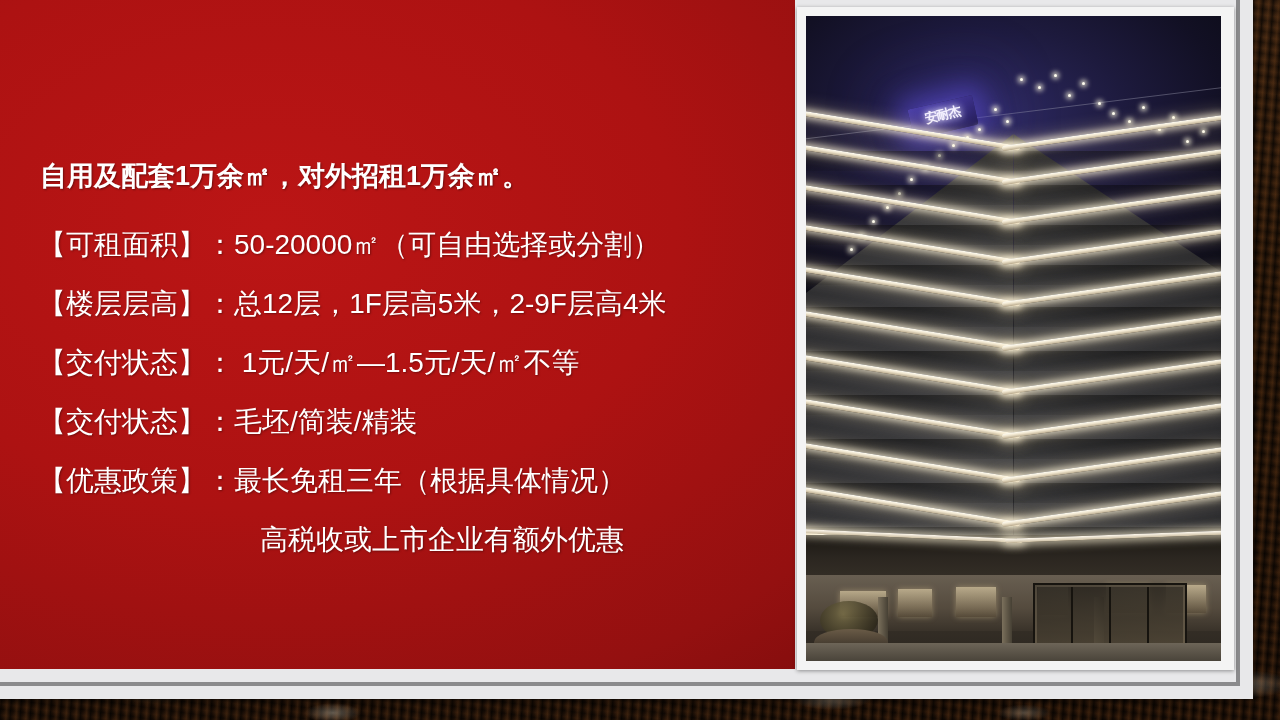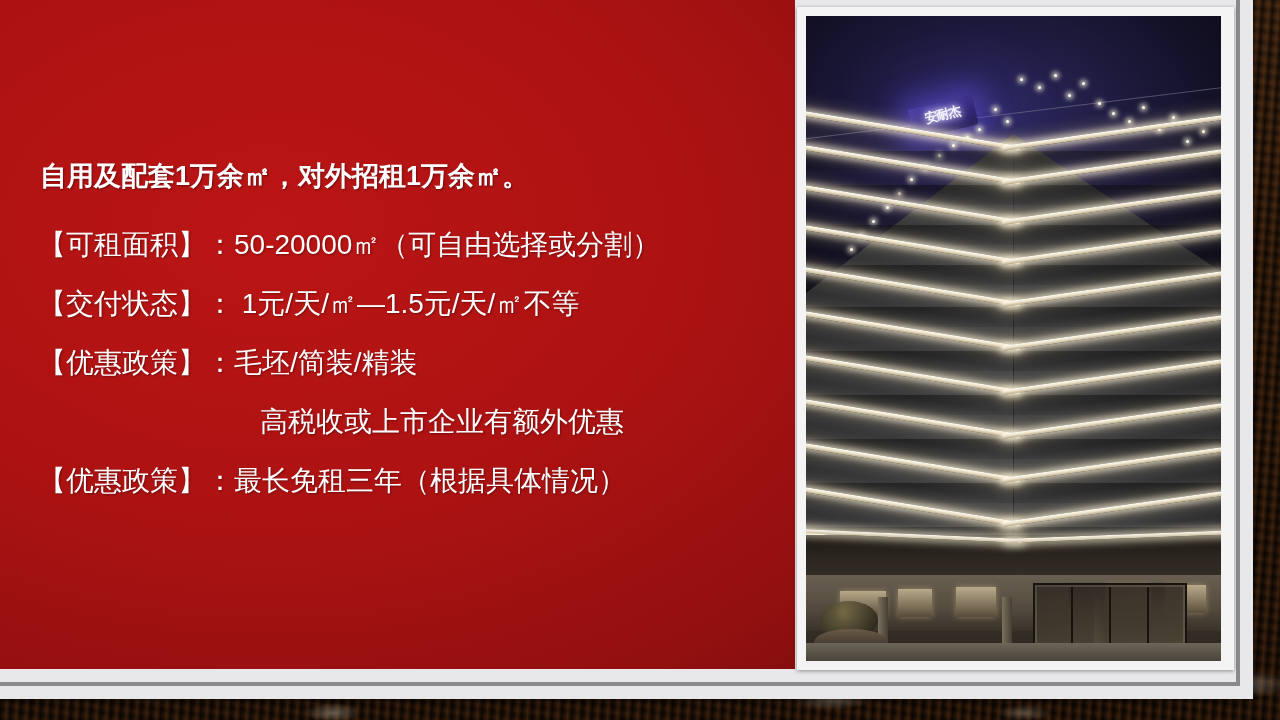--- a/index.html
+++ b/index.html
@@ -339,24 +339,25 @@
     <div class="mat-innerline"></div>
   </div>
 
   <div class="red-panel">
 
 
     <div class="subtitle">自用及配套1万余㎡，对外招租1万余㎡。</div>
 
     <div class="bullets">
       <div class="bullet">【可租面积】：50-20000㎡（可自由选择或分割）</div>
+      <div class="bullet">【楼层层高】：总12层，1F层高5米，2-9F层高4米</div>
       <div class="bullet">【交付状态】： 1元/天/㎡—1.5元/天/㎡不等</div>
-      <div class="bullet">【优惠政策】：毛坯/简装/精装</div>
+      <div class="bullet">【交付状态】：毛坯/简装/精装</div>
+      <div class="bullet">【优惠政策】：最长免租三年（根据具体情况）</div>
       <div class="bullet indented">高税收或上市企业有额外优惠</div>
-      <div class="bullet">【优惠政策】：最长免租三年（根据具体情况）</div>
     </div>
 
   </div>
 
   <div class="photo-frame">
     <div class="photo">
 
       <div class="sky"></div>
       <div class="wire"></div>
 

